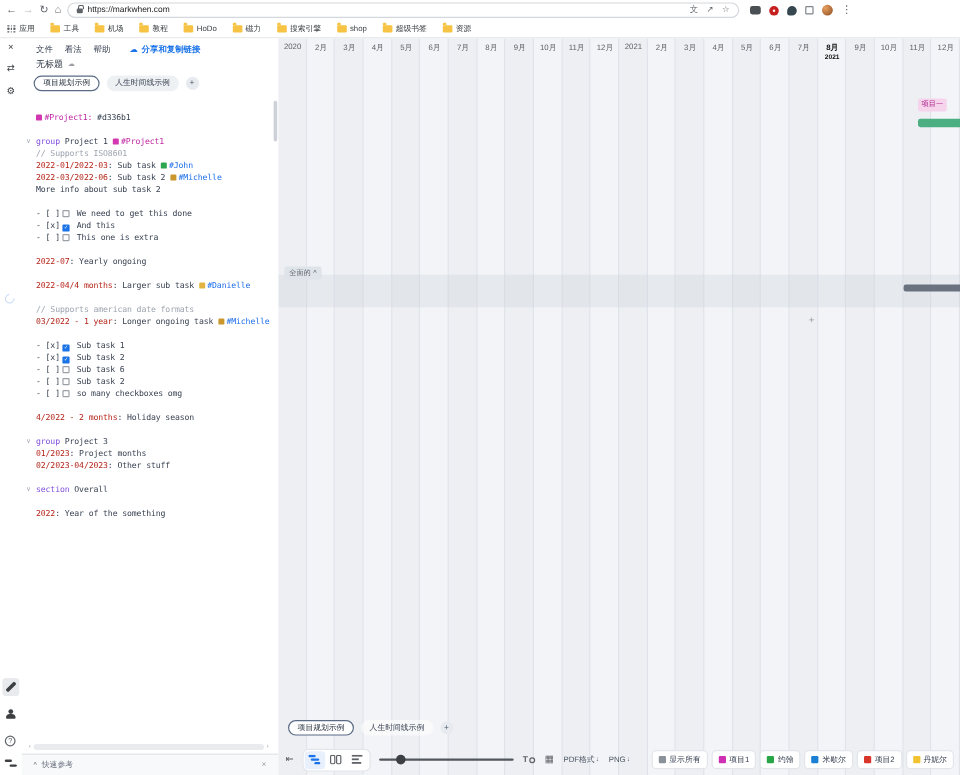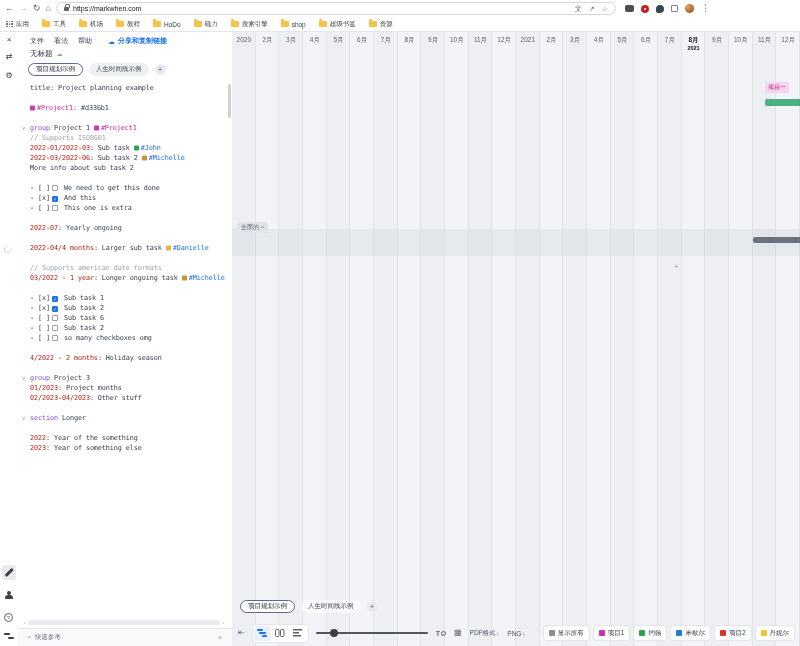--- a/index.html
+++ b/index.html
@@ -260,21 +260,20 @@
     <div id="title-row">
       <span id="doc-title">无标题</span>
       <span class="cloud-dim">☁</span>
     </div>
     <div id="editor-tabs" class="tabs-row">
         <span class="pill active">项目规划示例</span>
         <span class="pill inactive">人生时间线示例</span>
         <span class="add-btn">+</span>
       </div>
     <div id="code">
-        <div class="code-line"><span class="tok-p">title: Project planning example</span></div>
         <div class="code-line"></div>
         <div class="code-line"><span class="tag-sq" style="background: rgb(211, 54, 177);"></span><span class="tok-tag" style="color: rgb(192, 38, 163);">#Project1:</span><span class="tok-p"> #d336b1</span></div>
         <div class="code-line"></div>
         <div class="code-line"><span class="chev">∨</span><span class="tok-k">group </span><span class="tok-p">Project 1 </span><span class="tag-sq" style="background: rgb(211, 54, 177);"></span><span class="tok-tag" style="color: rgb(192, 38, 163);">#Project1</span></div>
         <div class="code-line"><span class="tok-c">// Supports ISO8601</span></div>
         <div class="code-line"><span class="tok-d">2022-01/2022-03</span><span class="tok-p">: Sub task </span><span class="tag-sq" style="background: rgb(45, 164, 78);"></span><span class="tok-tag" style="color: rgb(31, 111, 235);">#John</span></div>
         <div class="code-line"><span class="tok-d">2022-03/2022-06</span><span class="tok-p">: Sub task 2 </span><span class="tag-sq" style="background: rgb(201, 151, 46);"></span><span class="tok-tag" style="color: rgb(31, 111, 235);">#Michelle</span></div>
         <div class="code-line"><span class="tok-p">More info about sub task 2</span></div>
         <div class="code-line"></div>
         <div class="code-line"><span class="tok-p">- [ ]</span><span class="cb"></span><span class="tok-p"> We need to get this done</span></div>
@@ -293,24 +292,23 @@
         <div class="code-line"><span class="tok-p">- [ ]</span><span class="cb"></span><span class="tok-p"> Sub task 6</span></div>
         <div class="code-line"><span class="tok-p">- [ ]</span><span class="cb"></span><span class="tok-p"> Sub task 2</span></div>
         <div class="code-line"><span class="tok-p">- [ ]</span><span class="cb"></span><span class="tok-p"> so many checkboxes omg</span></div>
         <div class="code-line"></div>
         <div class="code-line"><span class="tok-d">4/2022 - 2 months</span><span class="tok-p">: Holiday season</span></div>
         <div class="code-line"></div>
         <div class="code-line"><span class="chev">∨</span><span class="tok-k">group </span><span class="tok-p">Project 3</span></div>
         <div class="code-line"><span class="tok-d">01/2023</span><span class="tok-p">: Project months</span></div>
         <div class="code-line"><span class="tok-d">02/2023-04/2023</span><span class="tok-p">: Other stuff</span></div>
         <div class="code-line"></div>
-        <div class="code-line"><span class="chev">∨</span><span class="tok-k">section </span><span class="tok-p">Longer</span></div>
+        <div class="code-line"><span class="chev">∨</span><span class="tok-k">section </span><span class="tok-p">Overall</span></div>
         <div class="code-line"></div>
         <div class="code-line"><span class="tok-d">2022</span><span class="tok-p">: Year of the something</span></div>
-        <div class="code-line"><span class="tok-d">2023</span><span class="tok-p">: Year of something else</span></div>
       </div>
     <div id="vthumb"></div>
     <div id="hscroll">
       <span class="hs-arrow">‹</span>
       <span class="hs-track"></span>
       <span class="hs-arrow">›</span>
     </div>
     <div id="quickref">
       <span class="qr-caret">^</span>
       <span id="quickref-label">快速参考</span>

